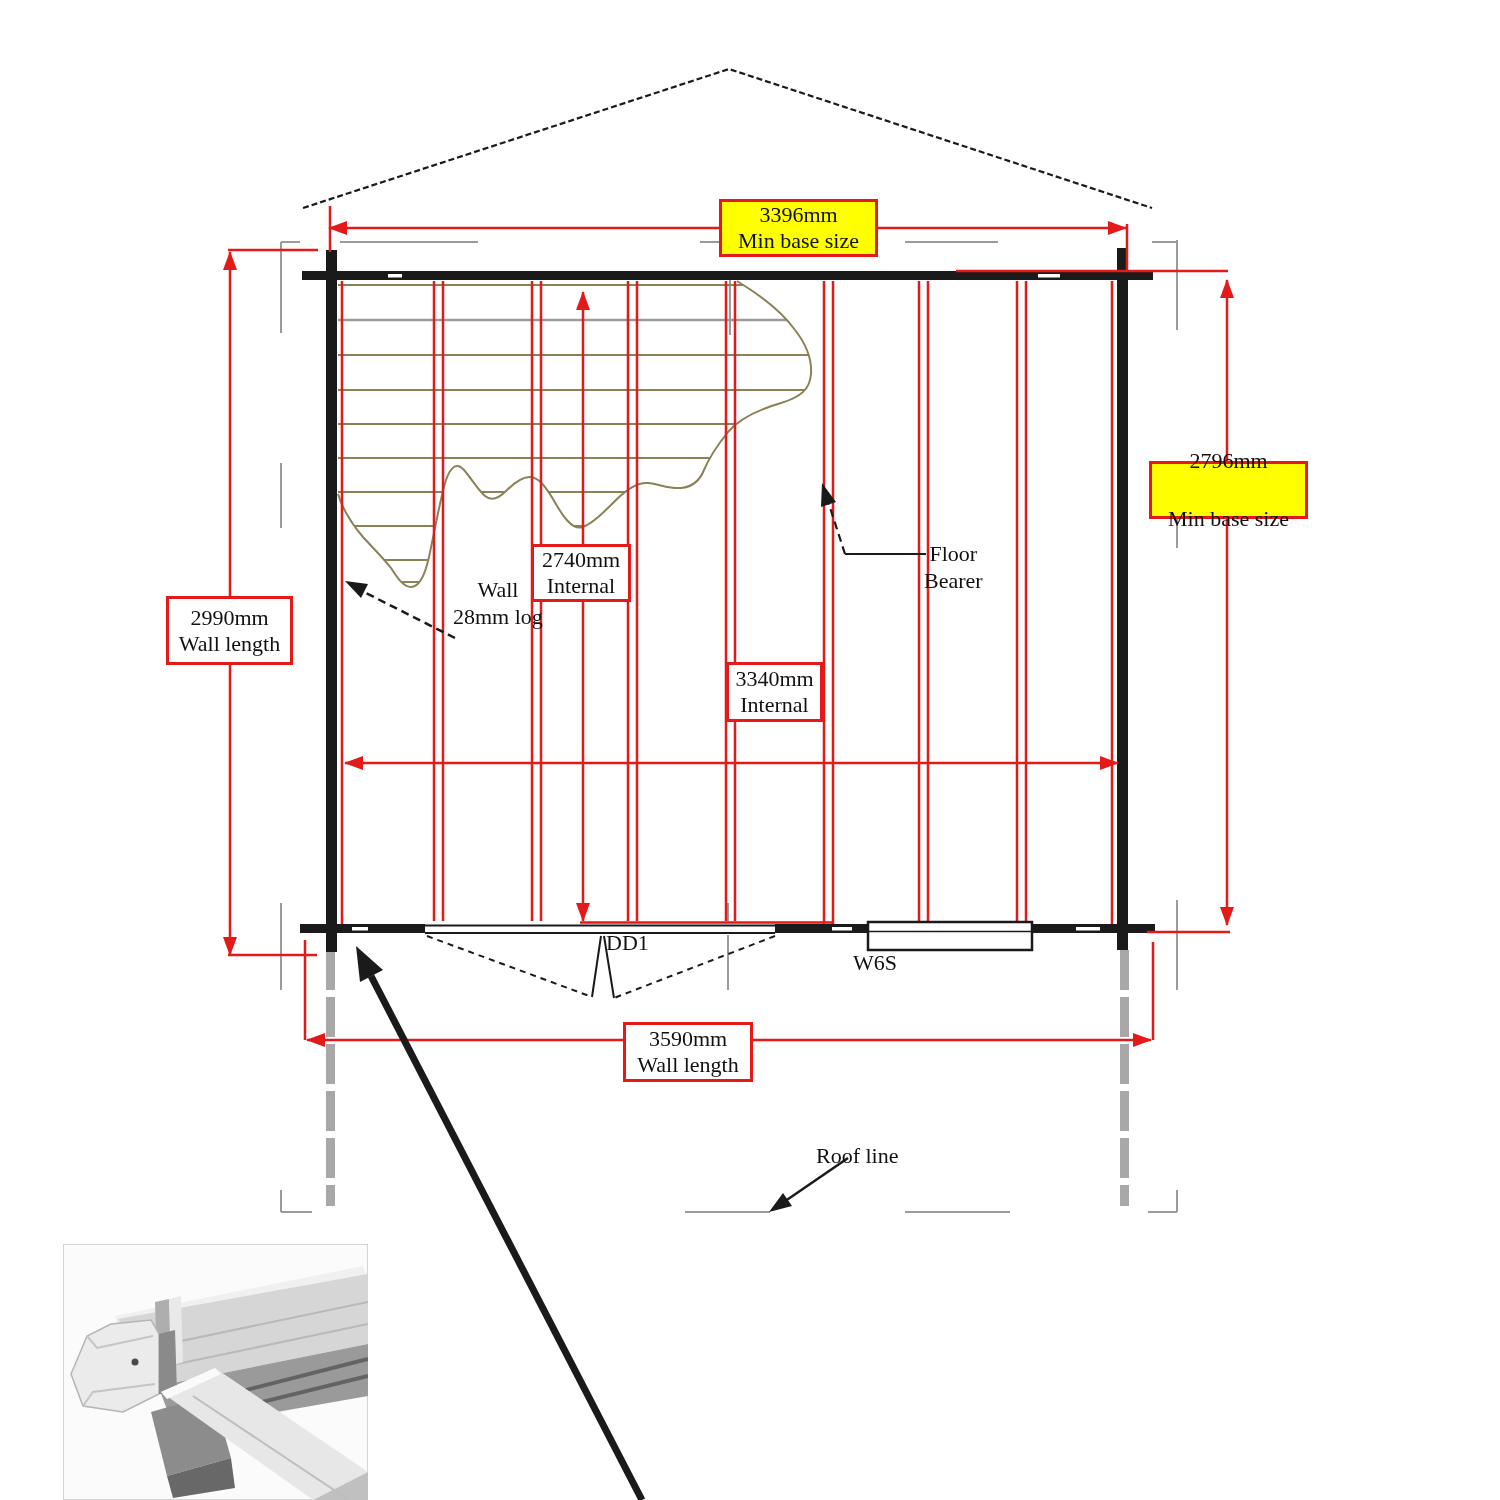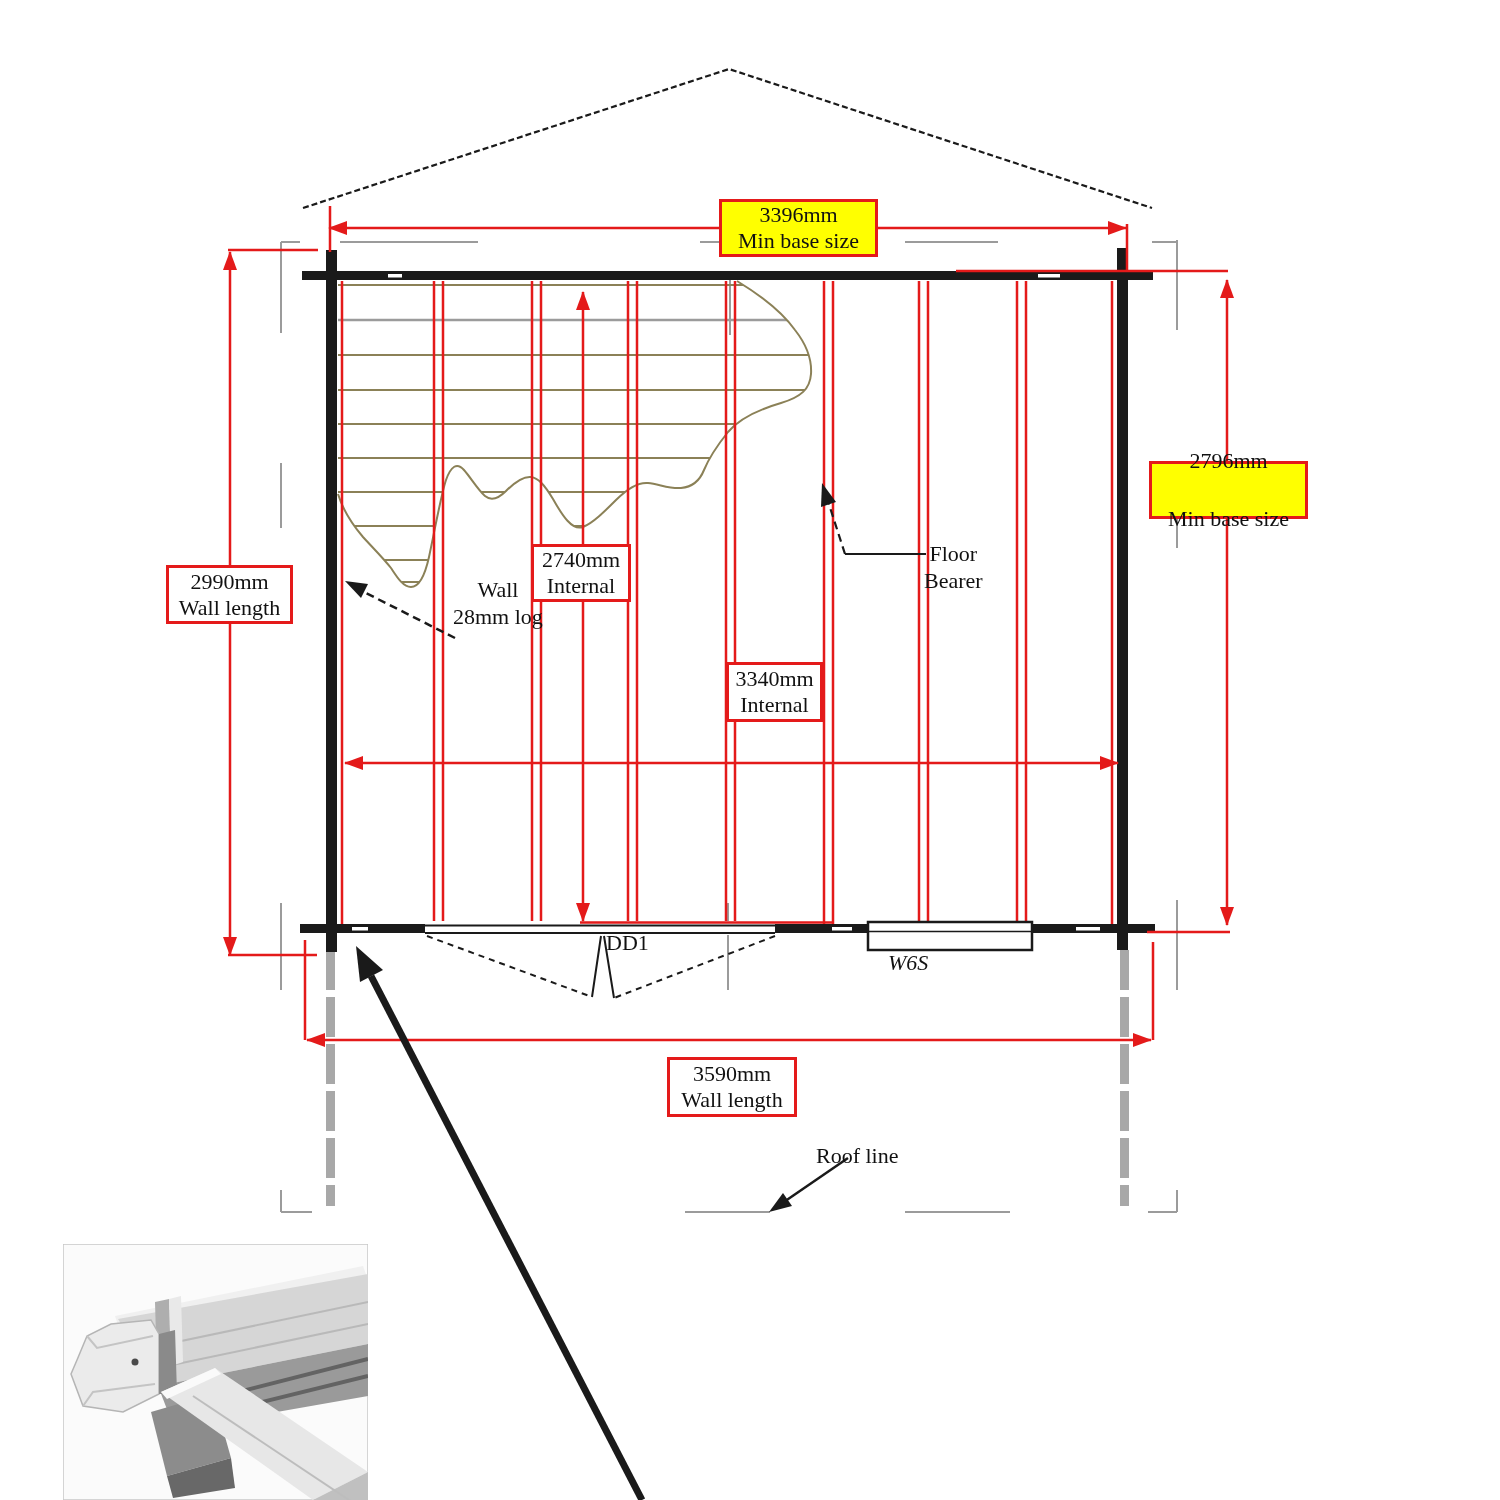--- a/index.html
+++ b/index.html
@@ -165,49 +165,49 @@
 <div class="dim-box yellow" style="left:719px;top:199px;width:159px;height:58px;">
   <span>3396mm</span>
   <span>Min base size</span>
 </div>
 
 <div class="dim-box yellow" style="left:1149px;top:461px;width:159px;height:58px;gap:32px;">
   <span>2796mm</span>
   <span>Min base size</span>
 </div>
 
-<div class="dim-box" style="left:166px;top:565px;width:127px;height:59px;">
+<div class="dim-box" style="left:166px;top:596px;width:127px;height:69px;">
   <span>2990mm</span>
   <span>Wall length</span>
 </div>
 
 <div class="dim-box" style="left:531px;top:544px;width:100px;height:58px;">
   <span>2740mm</span>
   <span>Internal</span>
 </div>
 
 <div class="dim-box" style="left:726px;top:662px;width:97px;height:60px;">
   <span>3340mm</span>
   <span>Internal</span>
 </div>
 
-<div class="dim-box" style="left:623px;top:1057px;width:130px;height:60px;margin-left:44px;">
+<div class="dim-box" style="left:623px;top:1022px;width:130px;height:60px;">
   <span>3590mm</span>
   <span>Wall length</span>
 </div>
 
 <div class="note" style="left:453px;top:576px;">
   <div>Wall</div>
   <div>28mm log</div>
 </div>
 
 <div class="note" style="left:924px;top:540px;">
   <div>Floor</div>
   <div>Bearer</div>
 </div>
 
 <div class="note" style="left:606px;top:929px;">DD1</div>
 
-<div class="note" style="left:888px;top:949px;font-style:italic;">W6S</div>
+<div class="note" style="left:853px;top:949px;">W6S</div>
 
 <div class="note" style="left:816px;top:1142px;">Roof line</div>
 
 </div>
 
 </body></html>

